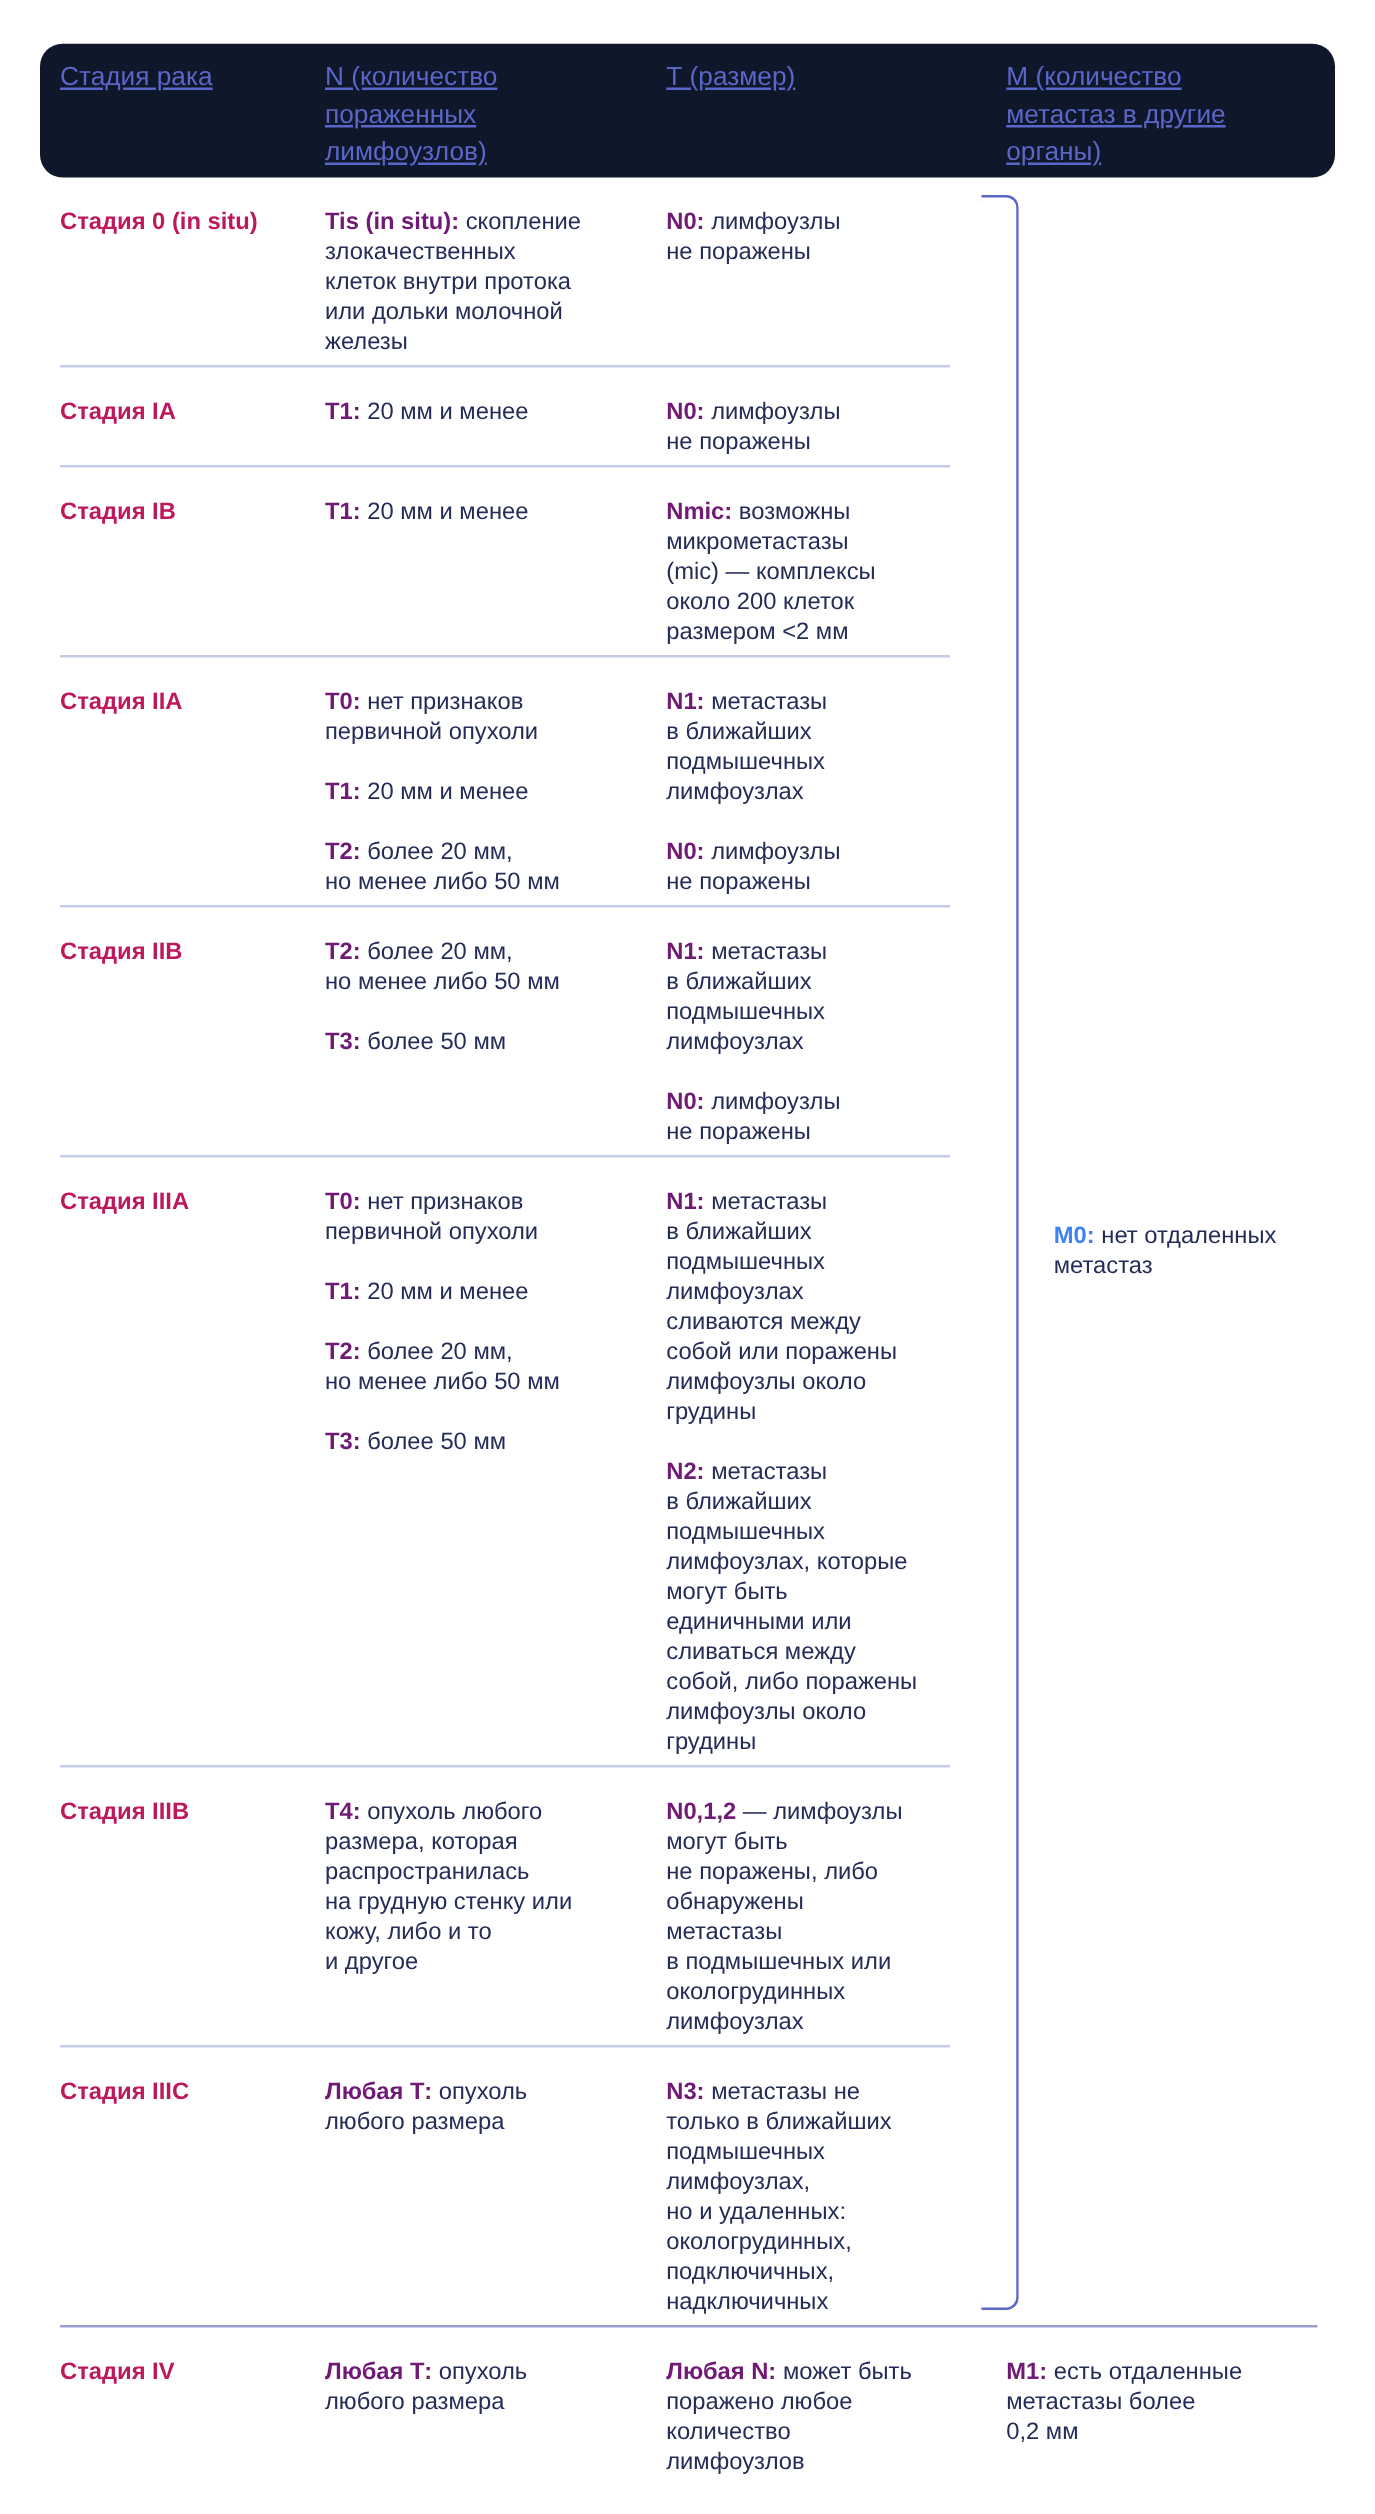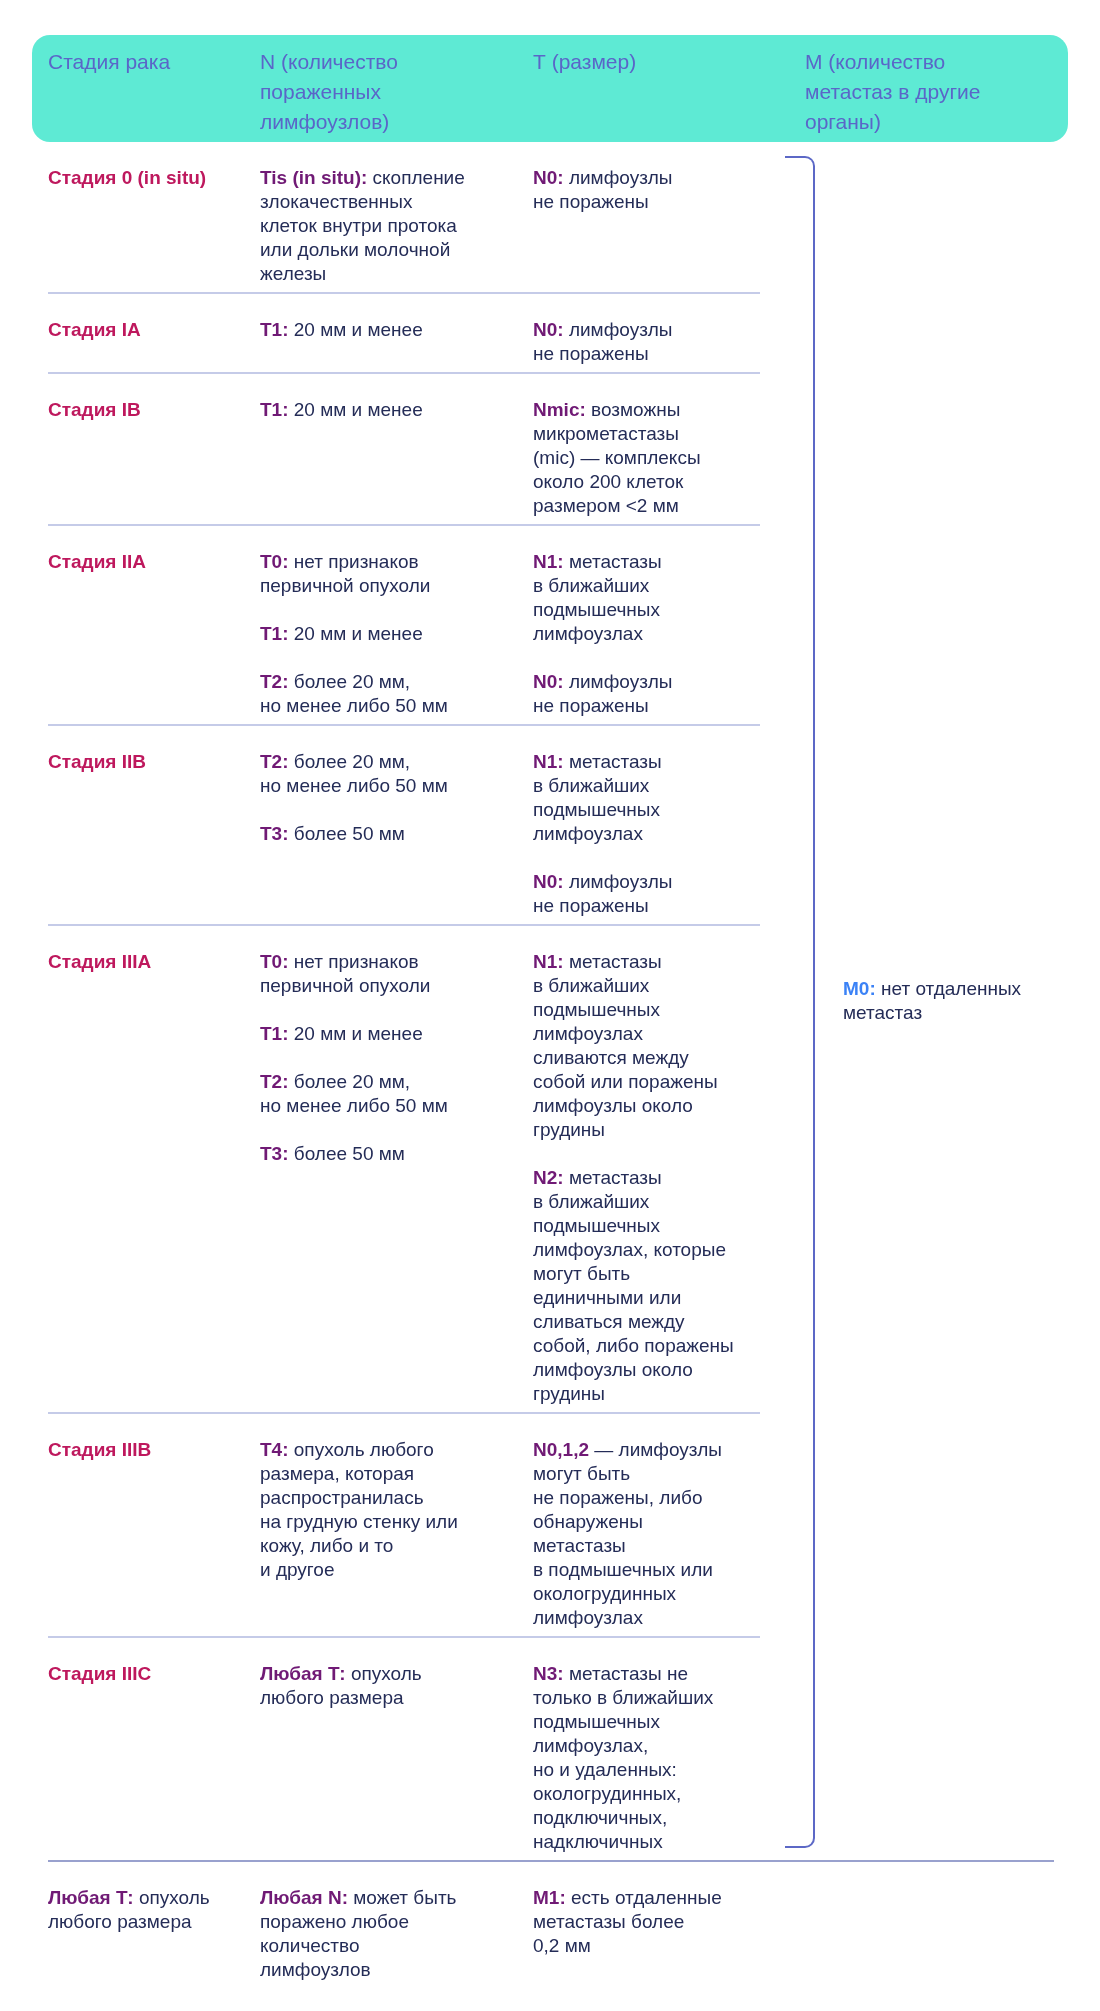--- a/index.html
+++ b/index.html
@@ -7,27 +7,27 @@
     width:1100px;height:2011px;background:#ffffff;overflow:hidden;
     font-family:"Liberation Sans","DejaVu Sans",sans-serif;
     color:#242c57;
     -webkit-font-smoothing:antialiased;
   }
   .page{position:relative;width:1100px;height:2011px}
 
   
   .header{
     margin:35px 32px 0 32px;
-    background:#5eead4;
+    background:#0f172a;
     border-radius:18px;
     padding:12px 10px 5px 16px;
     display:grid;
     grid-template-columns:212px 273px 272px auto;
     font-size:21px;line-height:30px;
-    color:#5a66c8;font-weight:500;
+    color:#5a66c8;font-weight:500;text-decoration:underline;
   }
   .hcell{white-space:pre-line;padding-right:14px}
 
   
   .upper{display:flex;margin-left:48px}
   .rows{width:712px}
   .t-row{
     display:grid;
     grid-template-columns:212px 273px 227px;
     padding:24px 0 6px 0;
@@ -221,20 +221,21 @@
         </div>
       </div>
     <div class="rail">
       <div class="bracket"></div>
       <div class="m0"><b>М0:</b><span> нет отдаленных
 метастаз</span></div>
     </div>
   </div>
 
   <div class="row-iv">
+      <div class="cell stage">Стадия IV</div>
       <div class="cell t">
         <p class="para"><b>Любая Т:</b><span> опухоль
 любого размера</span></p>
       </div>
       <div class="cell n">
         <p class="para"><b>Любая N:</b><span> может быть
 поражено любое
 количество
 лимфоузлов</span></p>
       </div>

